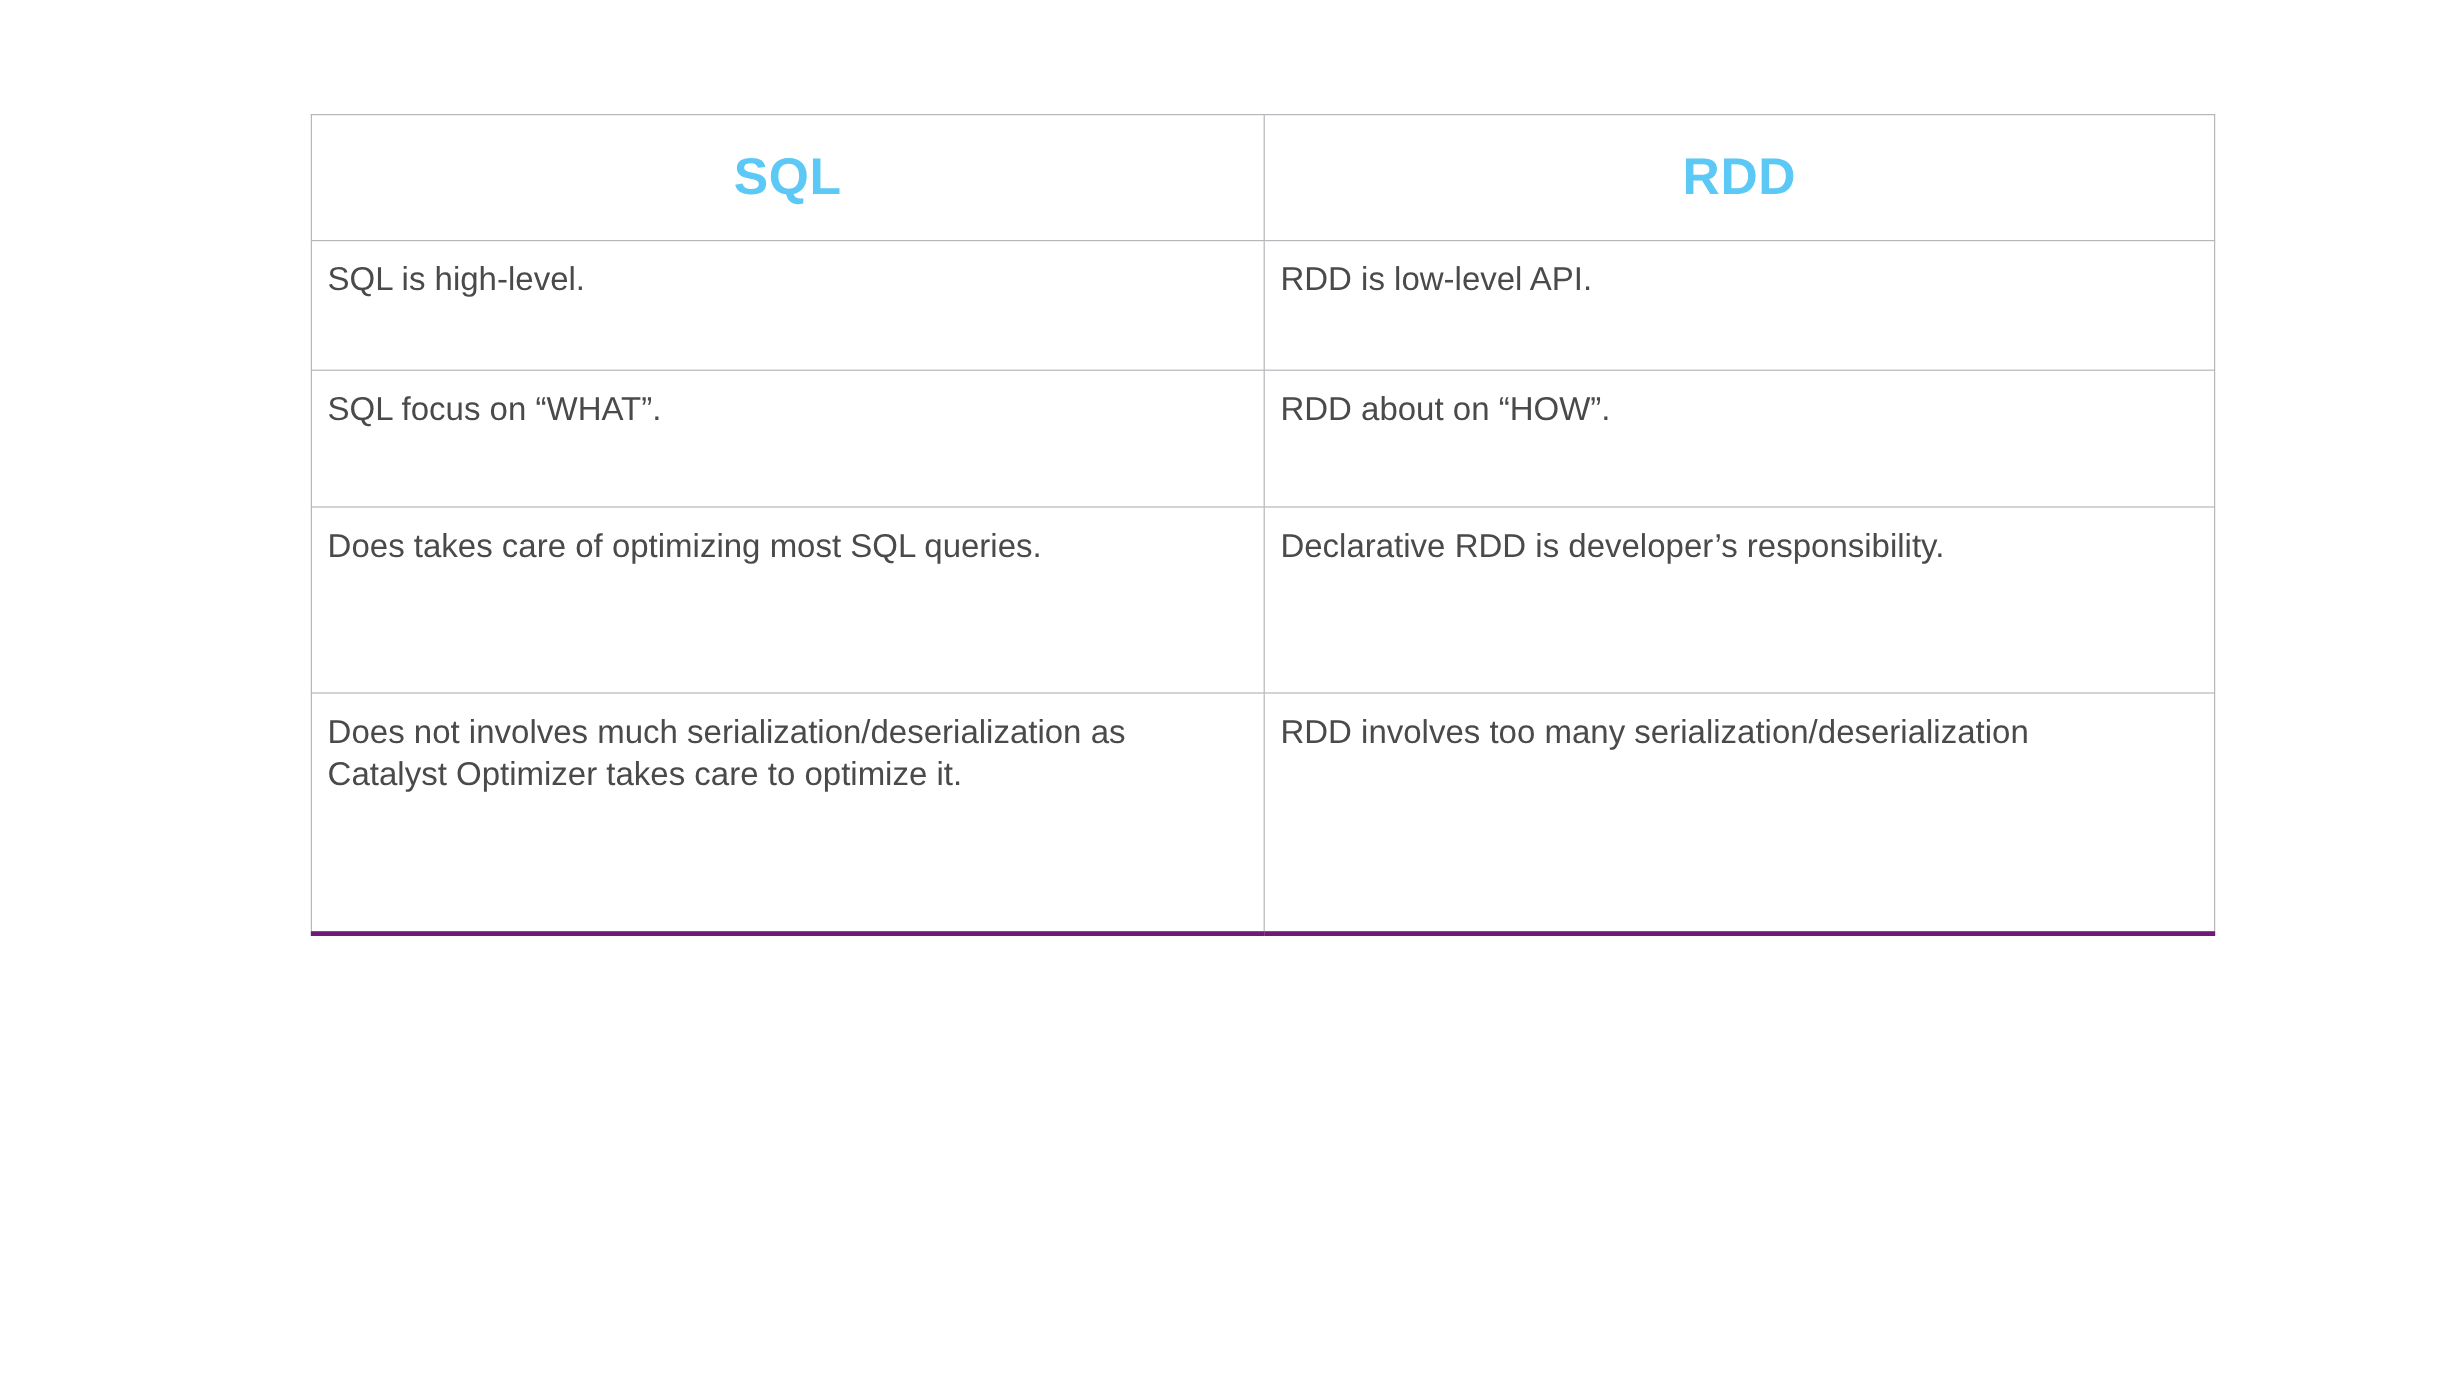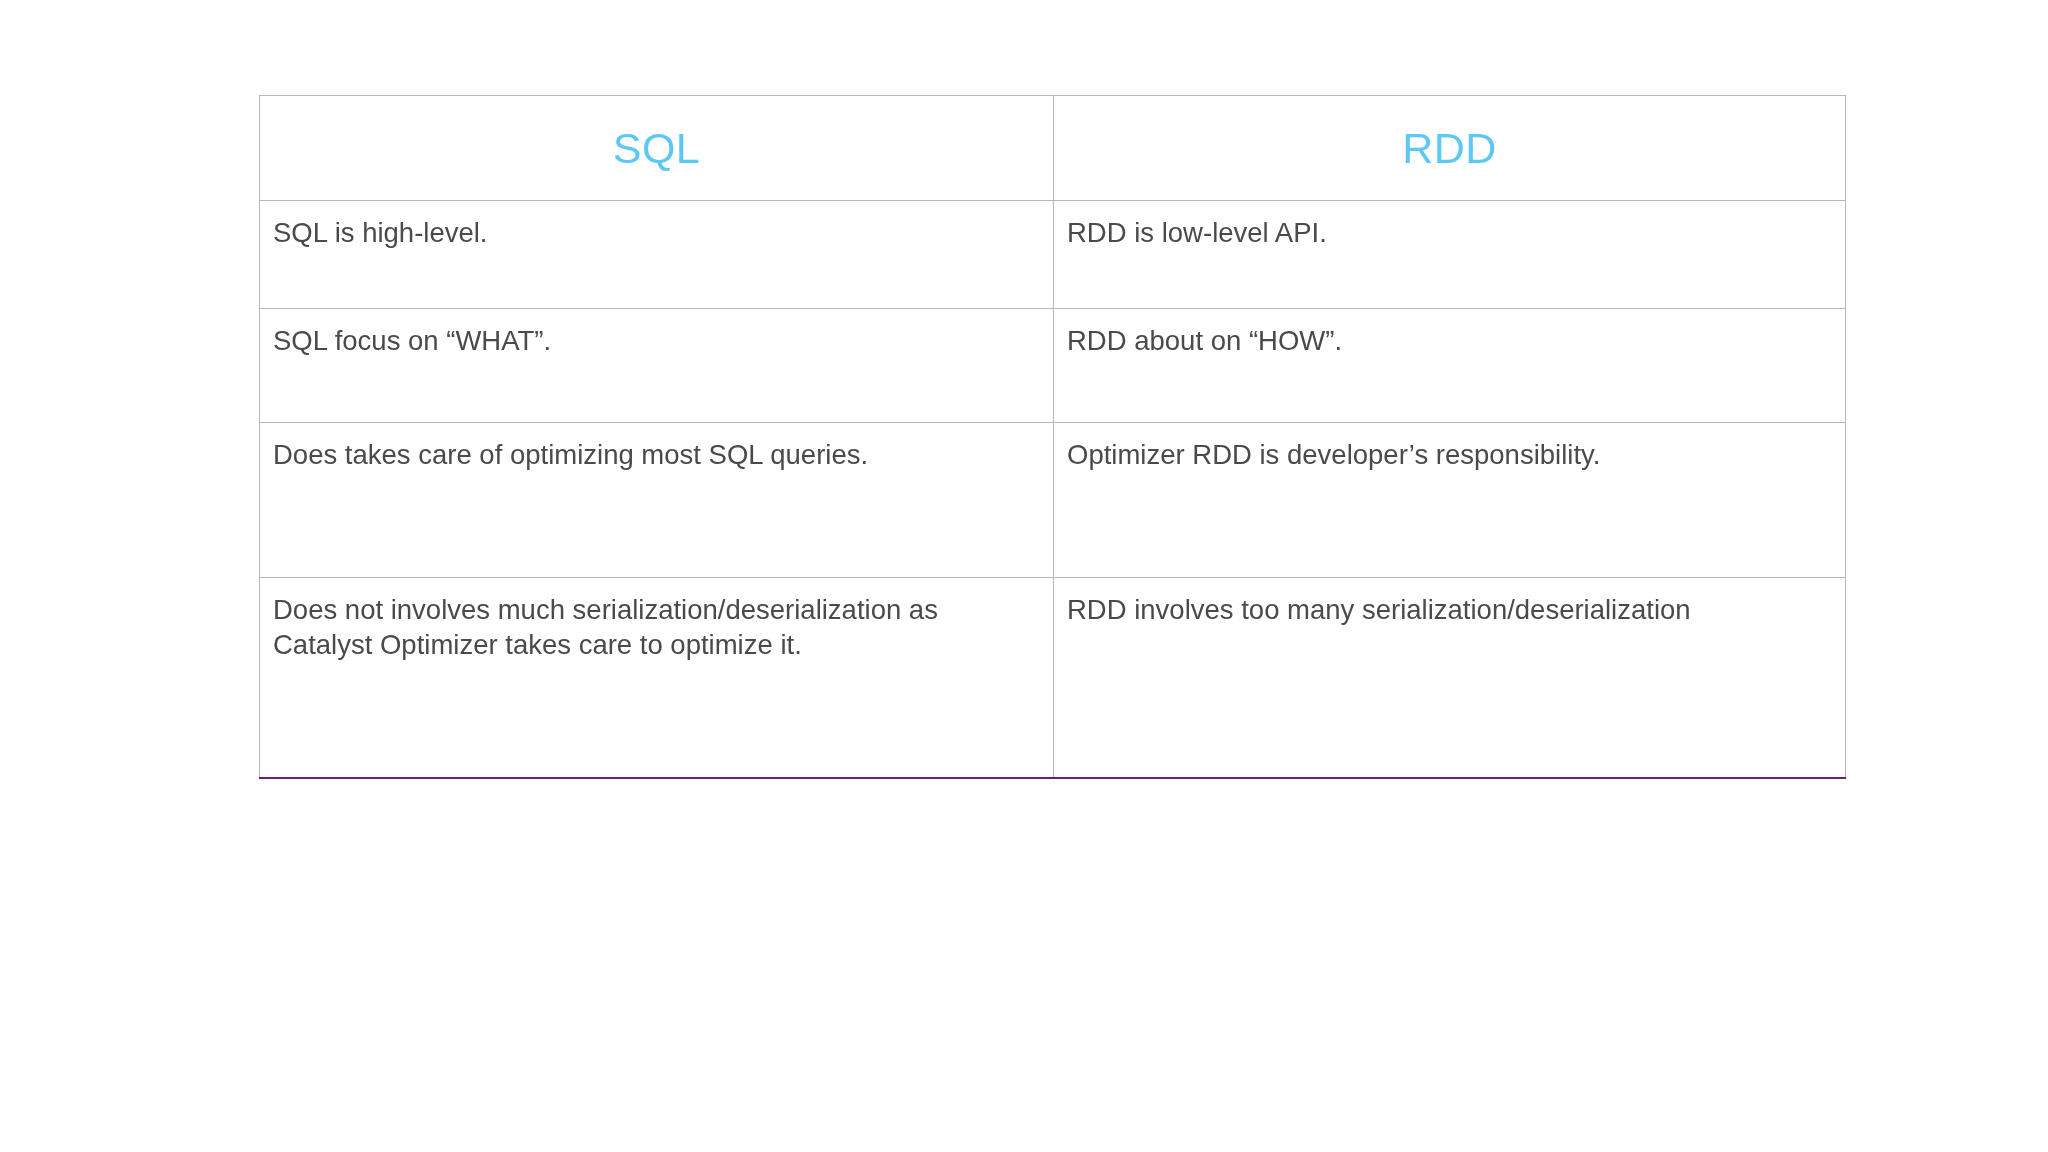--- a/index.html
+++ b/index.html
@@ -40,21 +40,21 @@
     background: #ffffff;
     box-sizing: border-box;
   }
 
   
   .comparison-table thead th {
     height: 105px;
     text-align: center;
     vertical-align: middle;
     font-size: 43px;
-    font-weight: normal;
+    font-weight: bold;
     letter-spacing: 0.5px;
     color: #5bc8f5;
     padding: 0;
   }
 
   
   .comparison-table tbody td {
     padding: 14px 27px 0 13px;
     font-size: 27.5px;
     line-height: 1.28;
@@ -64,21 +64,21 @@
 
   .row-h-1 td { height: 108px; }
   .row-h-2 td { height: 114px; }
   .row-h-3 td { height: 155px; }
   .row-h-4 td { height: 193px; }
   .row-h-5 td { height: 147px; }
   .row-h-6 td { height: 200px; }
 
   
   .comparison-table tbody tr:last-child td {
-    border-bottom: 2px solid #701a75;
+    border-bottom: 4px solid #701a75;
   }
 
   .cell-text {
     display: block;
     white-space: pre-line;
   }
 </style>
 </head>
 <body>
 
@@ -115,21 +115,21 @@
         <td>
           <span class="cell-text">RDD about on “HOW”.</span>
         </td>
       </tr>
 
       <tr class="row-h-3">
         <td>
           <span class="cell-text">Does takes care of optimizing most SQL queries.</span>
         </td>
         <td>
-          <span class="cell-text">Optimizer RDD is developer’s responsibility.</span>
+          <span class="cell-text">Declarative RDD is developer’s responsibility.</span>
         </td>
       </tr>
 
 
 
       <tr class="row-h-6">
         <td>
           <span class="cell-text">Does not involves much serialization/deserialization as Catalyst Optimizer takes care to optimize it.</span>
         </td>
         <td>

